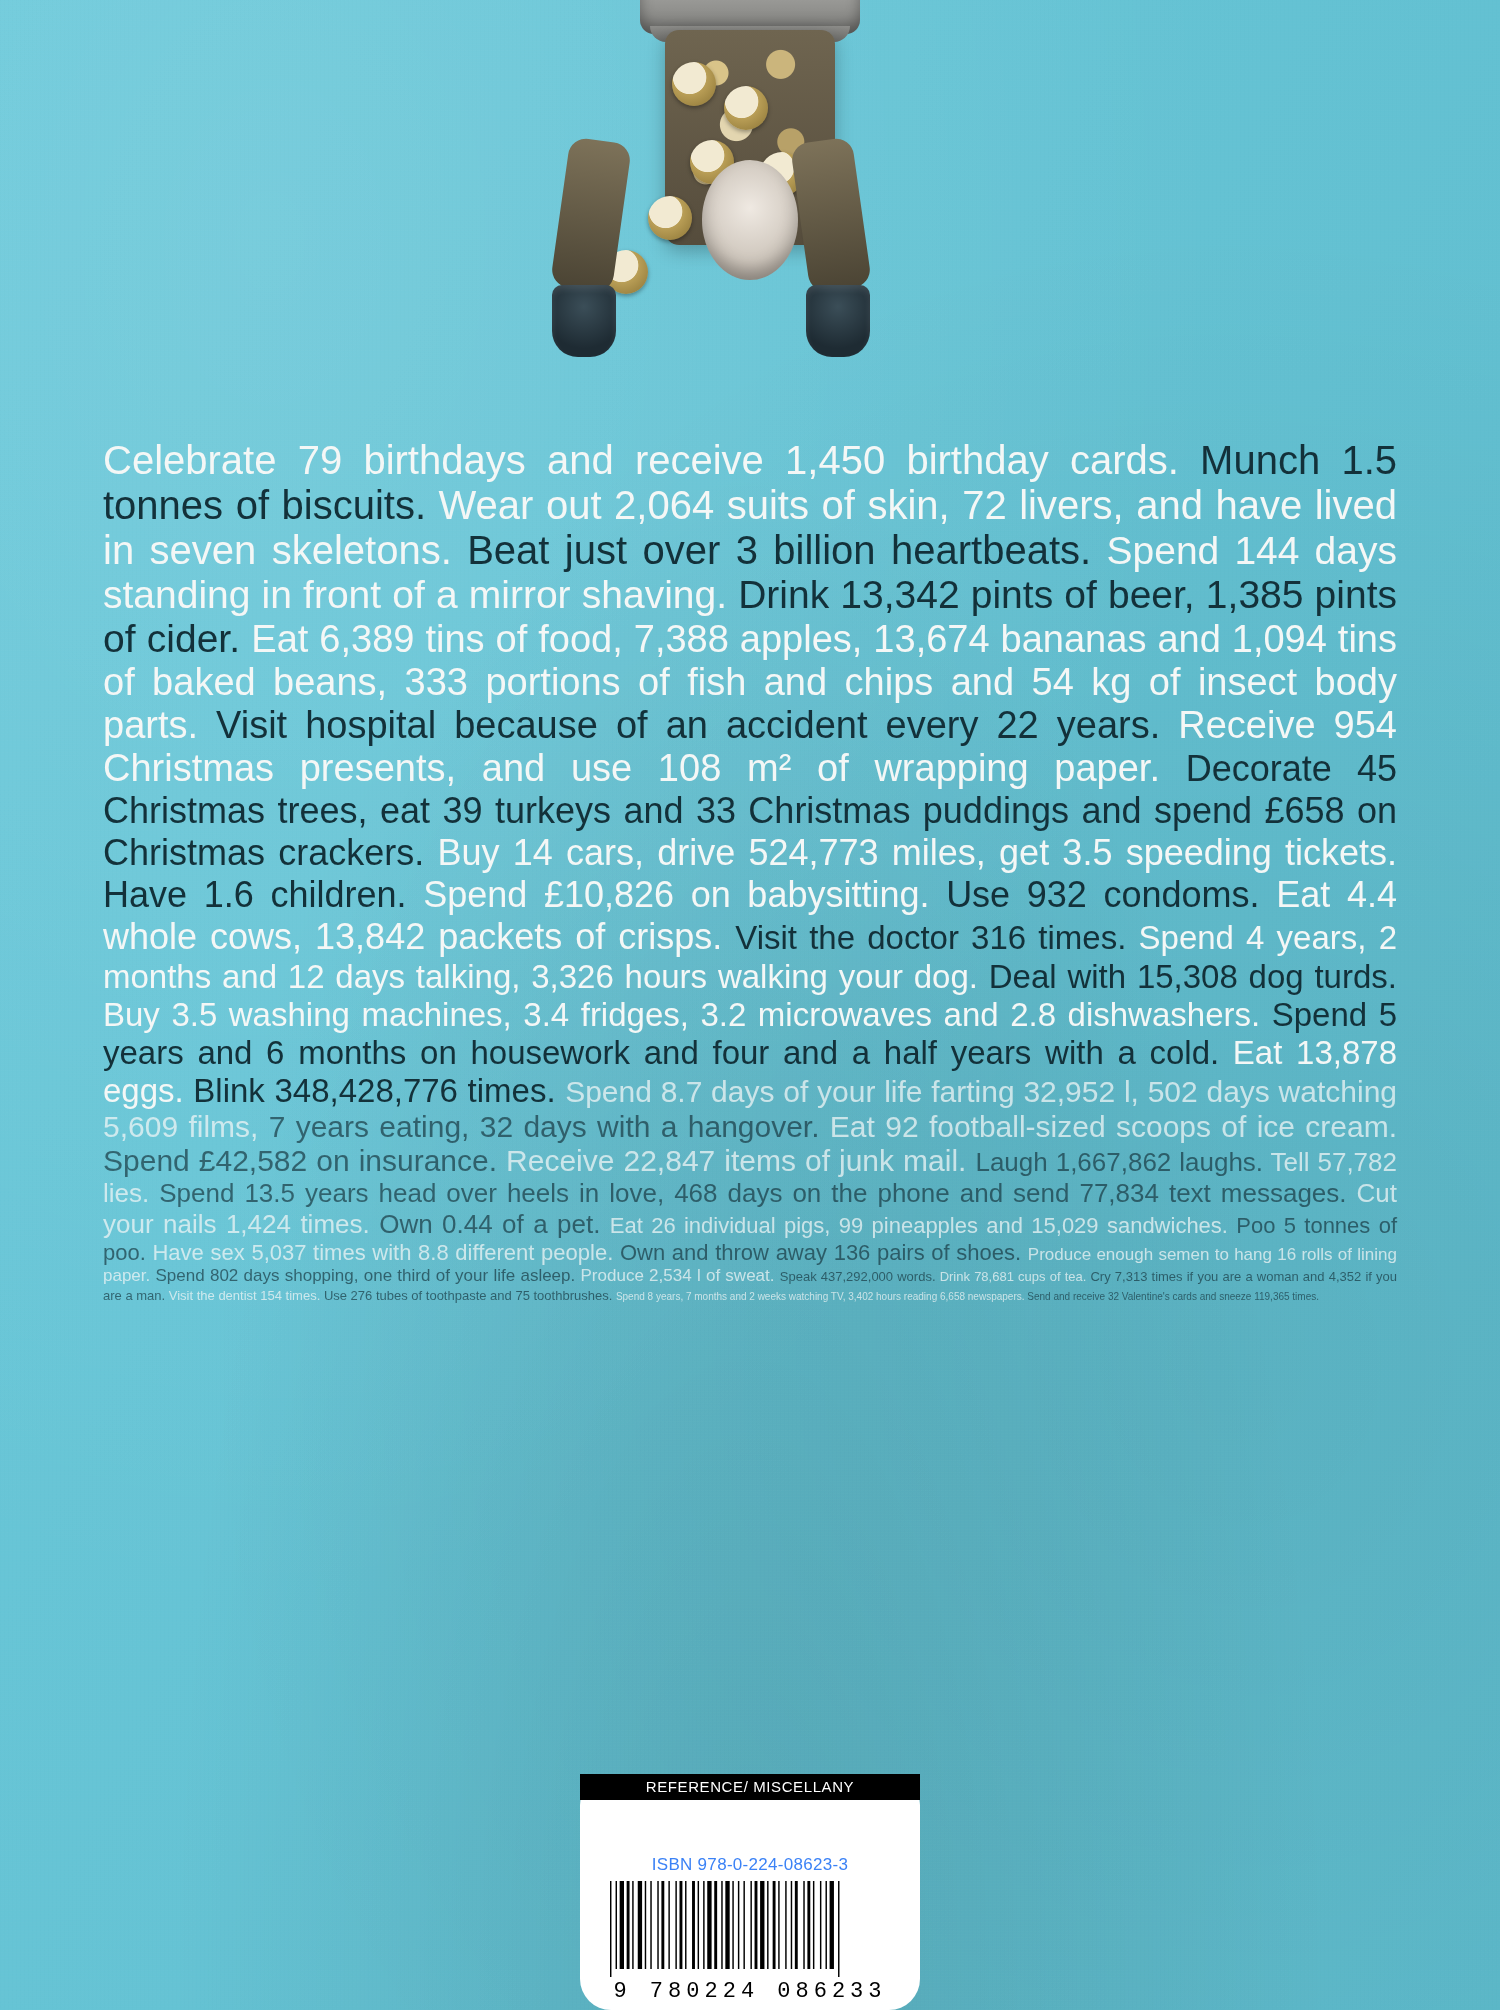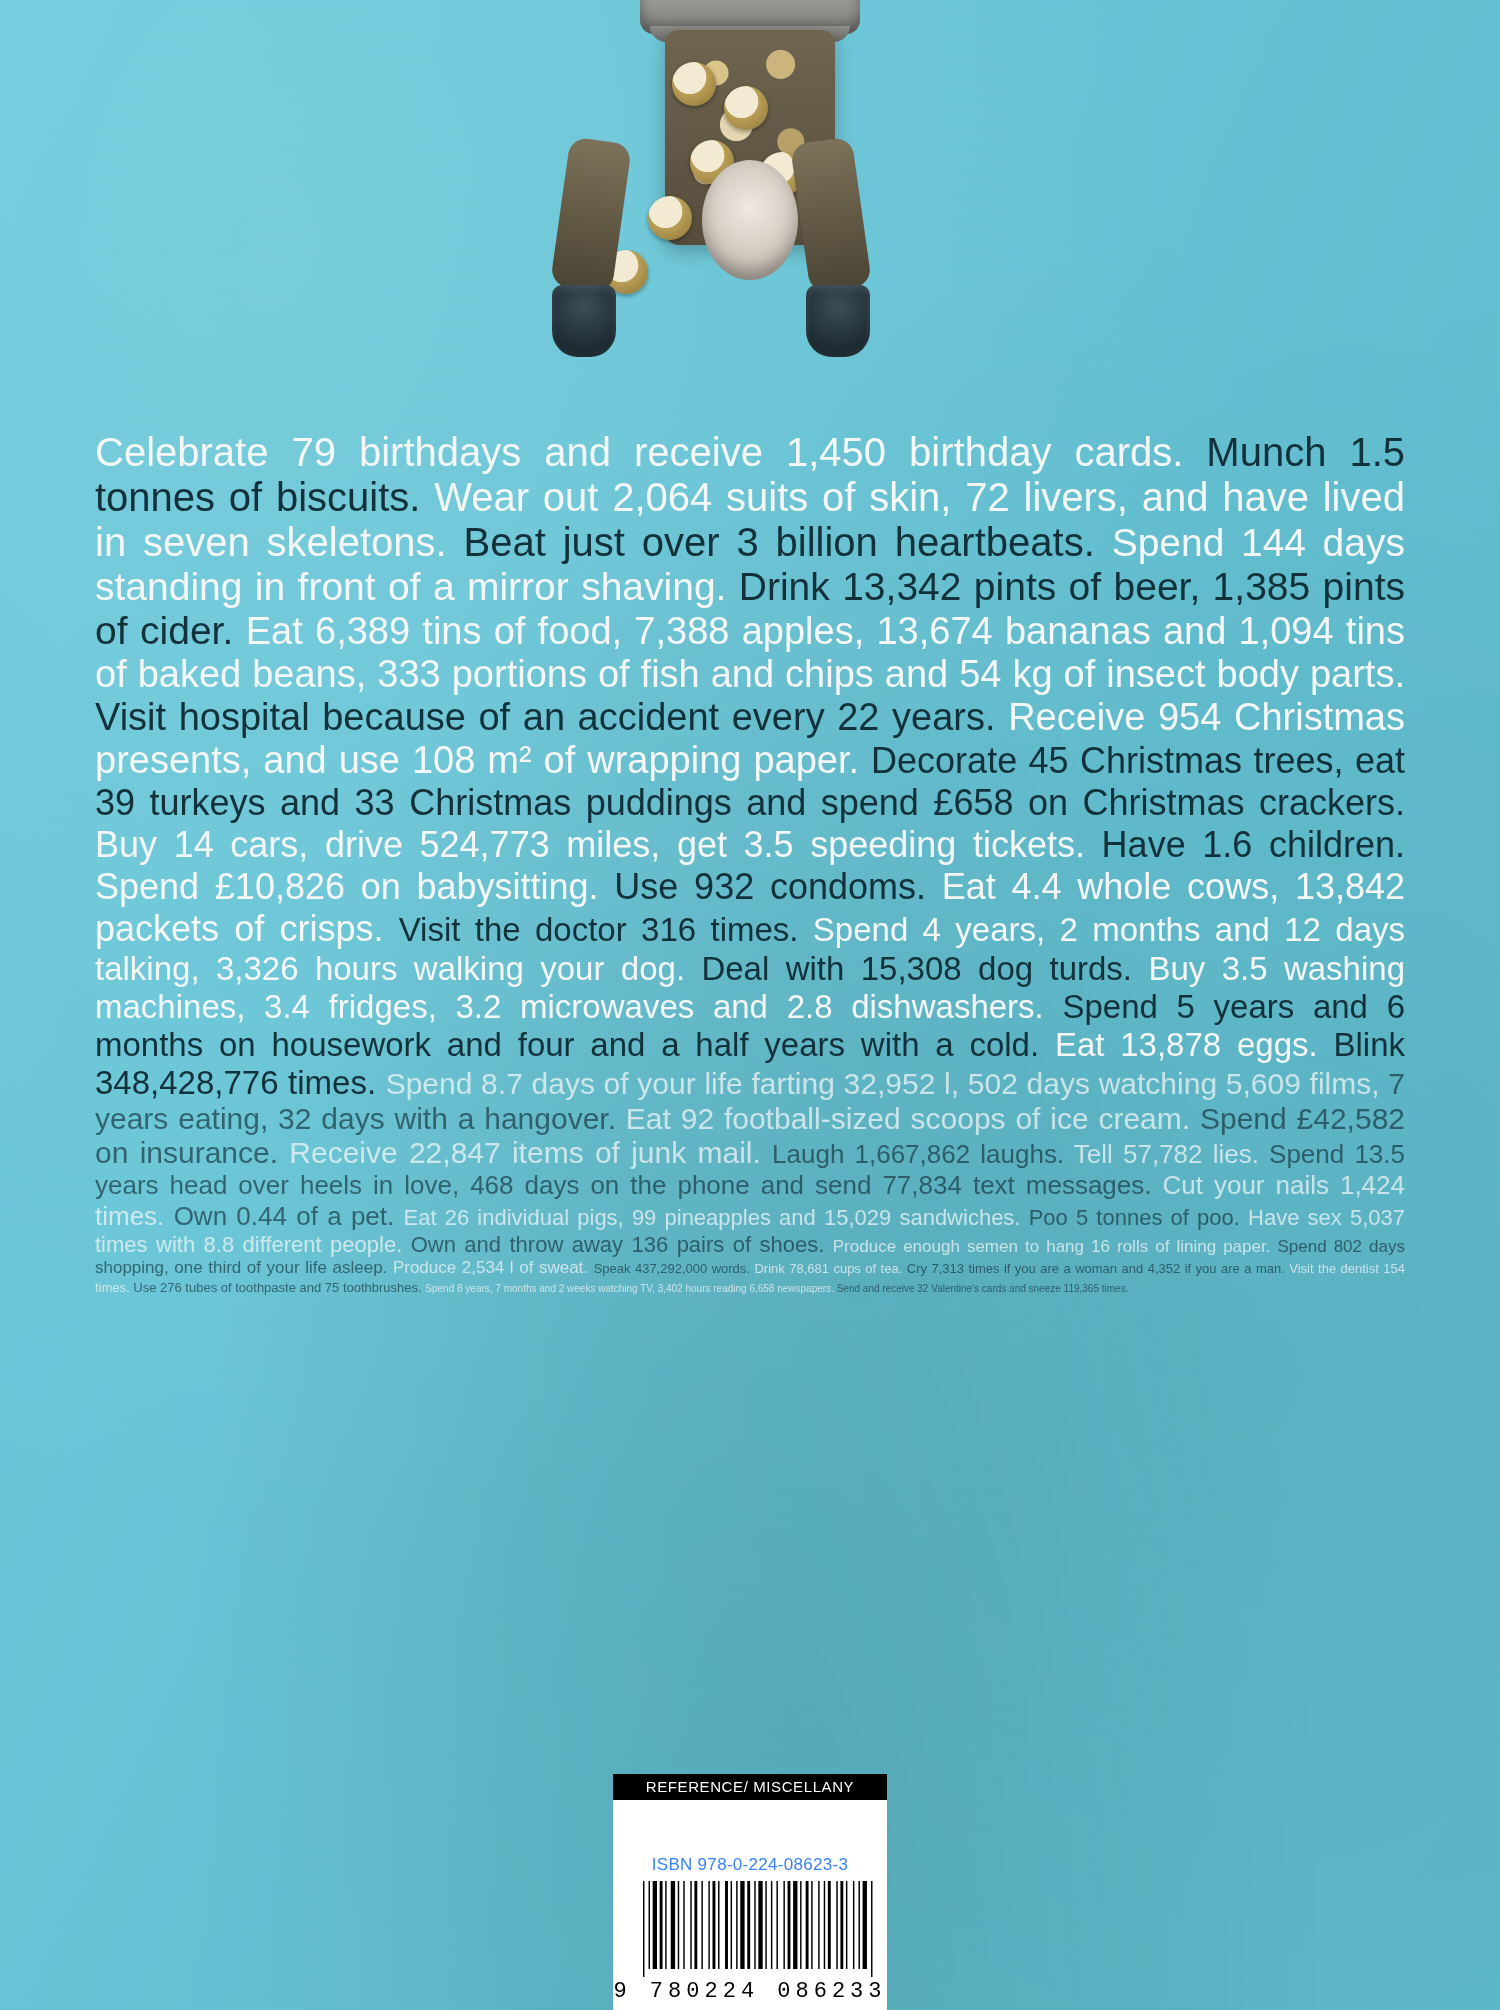--- a/index.html
+++ b/index.html
@@ -130,21 +130,21 @@
   }
   #headline {
     font-size: 68px;
     line-height: 1.0;
     color: #14323a;
     font-weight: 400;
     letter-spacing: -0.6px;
     margin: 0 0 14px 0;
   }
   #paragraph {
-    margin: 0;
+    margin: 8px;
     color: #16333b;
     text-align: justify;
     text-justify: inter-word;
   }
   #paragraph span { white-space: normal; }
 
   
   .s1 { font-size: 40px; }
   .s2 { font-size: 39px; }
   .s3 { font-size: 38px; }
@@ -161,24 +161,25 @@
   .light { color: #f4f7f6; }
   .lightf { color: rgba(244,247,246,0.72); }
   .darkf  { color: rgba(19,49,58,0.66); }
 
   
   #isbn-block {
     position: absolute;
     left: 50%;
     transform: translateX(-50%);
     bottom: 0;
-    width: 274px;
+    width: 340px;
     background: #ffffff;
     padding: 0 0 6px 0;
     text-align: center;
+    border-radius: 31px;
   }
   #category-bar {
     background: #000;
     color: #fff;
     font-size: 15px;
     letter-spacing: .6px;
     padding: 4px 0 5px 0;
     font-family: "Liberation Sans", sans-serif;
   }
   #isbn-text {

